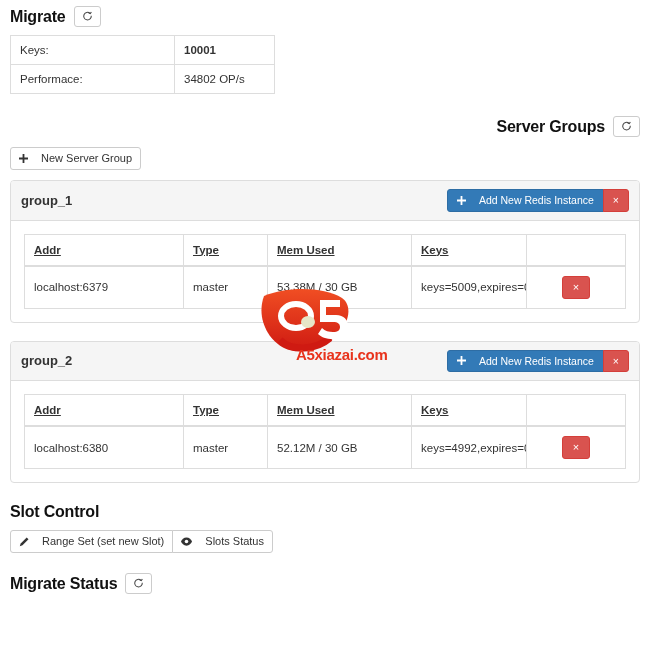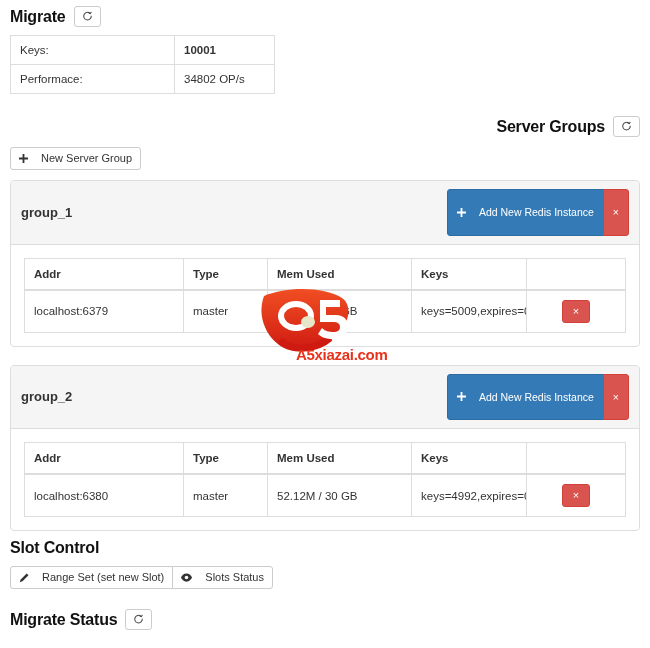--- a/index.html
+++ b/index.html
@@ -118,41 +118,42 @@
     align-items: center;
     justify-content: space-between;
     min-height: 20px;
   }
   .panel-title {
     font-size: 13px;
     font-weight: bold;
     color: #333;
   }
   .panel-heading-actions { display: inline-flex; }
-  .panel-heading-actions .btn { font-size: 10.5px; padding: 17px 9px; }
+  .panel-heading-actions .btn { font-size: 10.5px; padding: 5px 9px; }
   .panel-body { padding: 13px; }
 
   
   .inst-table {
     width: 100%;
     table-layout: fixed;
   }
   .inst-table th, .inst-table td {
     border: 1px solid #dddddd;
     padding: 9px 9px;
     font-size: 11.5px;
     text-align: left;
     vertical-align: middle;
     overflow: hidden;
     white-space: nowrap;
   }
   .inst-table th {
     font-weight: bold;
     color: #333;
     border-bottom-width: 2px;
+    text-decoration: underline;
   }
   .inst-table td { height: 16px; }
   .col-addr { width: 140px; }
   .col-type { width: 65px; }
   .col-mem  { width: 125px; }
   .col-keys { width: auto; }
   .col-act  { width: 80px; text-align: center !important; }
   .col-act .btn { padding: 5px 10px; font-size: 11px; }
 
   
@@ -320,21 +321,21 @@
             <td class="col-act">
               <button class="btn btn-danger">×</button>
             </td>
           </tr>
         </tbody>
       </table>
     </div>
   </div>
 
   
-  <div class="heading-row" style="margin-top:8px;">
+  <div class="heading-row" style="margin-top:20px;">
     <h2 class="section-title">Slot Control</h2>
   </div>
   <div class="btn-group" style="margin-top:9px;">
     <button class="btn">
       <span class="icon">
         <svg width="10" height="10" viewBox="0 0 12 12">
           <path d="M9.2 0.6 11.4 2.8 4.2 10 1 11 2 7.8z" fill="#333"></path>
         </svg>
       </span>
       <span>Range Set (set new Slot)</span>

